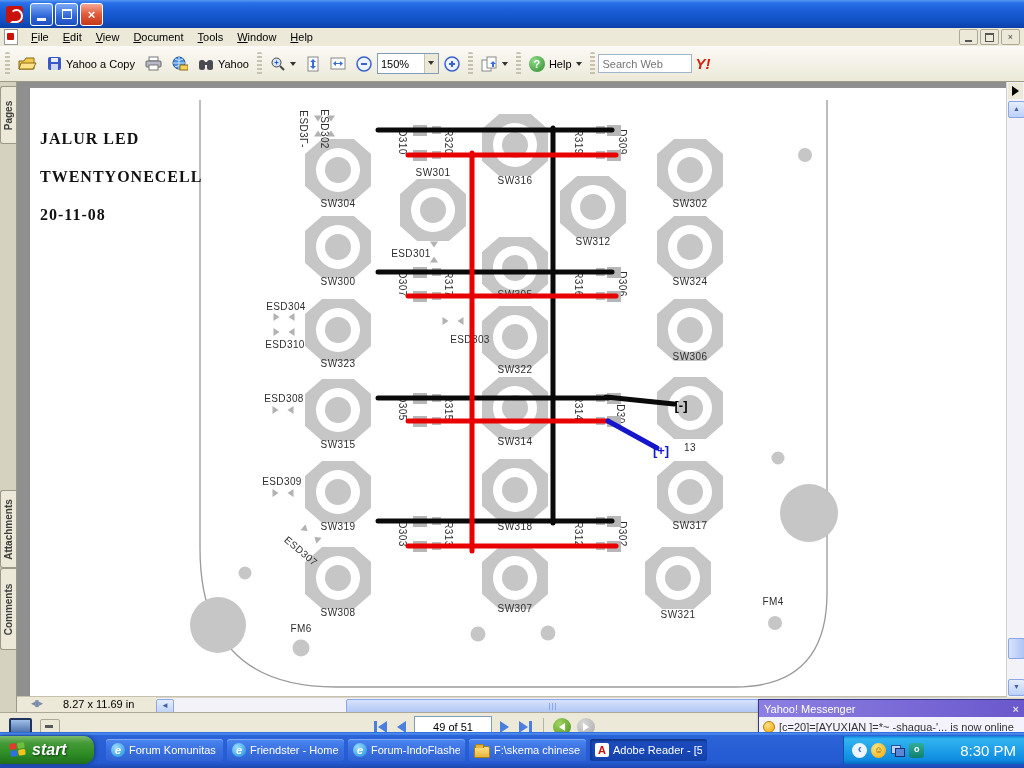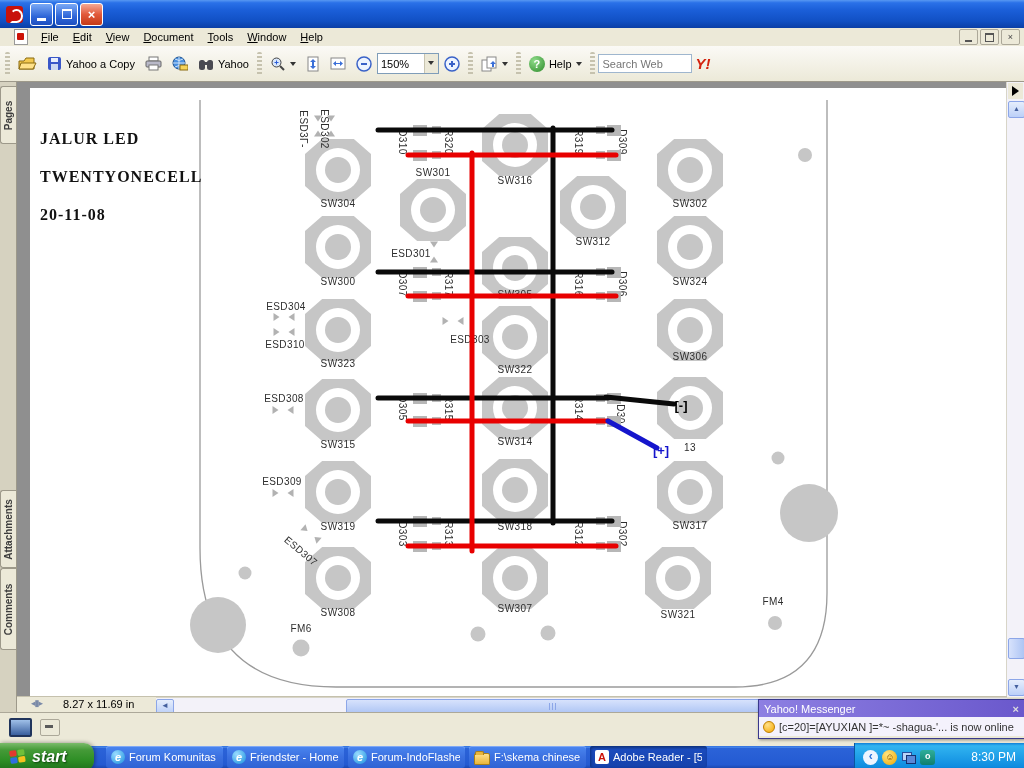--- a/index.html
+++ b/index.html
@@ -15,21 +15,21 @@
   .winbtn{width:21px;height:21px;margin-left:2px;border:1px solid #fff;border-radius:3px;flex:none;
     display:flex;align-items:center;justify-content:center;color:#fff;}
   .winbtn.min{background:linear-gradient(#7aa9f5,#2f66d8 60%,#1e4fc0);}
   .winbtn.rest{background:linear-gradient(#7aa9f5,#2f66d8 60%,#1e4fc0);}
   .winbtn.close{background:linear-gradient(#f6a894,#e1593a 50%,#c43a18);}
   .g-min{width:9px;height:3px;background:#fff;margin-top:10px;}
   .g-rest{width:8px;height:7px;border:1px solid #fff;border-top-width:2px;background:transparent;}
   .g-x{font-size:13px;font-weight:bold;line-height:1;}
   
   .menubar{position:absolute;left:0;top:28px;right:0;height:18px;background:#ece9d8;display:flex;align-items:center;
-    font-size:11px;color:#000;border-bottom:1px solid #e0dcc8;padding-left:10px;}
+    font-size:11px;color:#000;border-bottom:1px solid #e0dcc8;}
   .pdf-icon{width:12px;height:14px;background:#fff;border:1px solid #999;margin:0 6px 0 4px;position:relative;flex:none;}
   .pdf-icon::before{content:"";position:absolute;left:2px;top:3px;width:7px;height:7px;background:#cc1republic2;background:#cc1208;border-radius:1px;}
   .menu-item{padding:1px 7px;cursor:default;}
   .menu-item::first-letter{text-decoration:underline;}
   .mdi-btns{margin-left:auto;display:flex;gap:2px;padding-right:4px;}
   .mdibtn{width:17px;height:14px;background:#ece9d8;border:1px solid #aca899;border-radius:2px;
     display:flex;align-items:center;justify-content:center;color:#444;font-size:9px;line-height:1;}
   .mdibtn .bar{width:7px;height:2px;background:#555;margin-top:7px;}
   .mdibtn .box{width:7px;height:6px;border:1px solid #555;border-top-width:2px;}
   
@@ -130,21 +130,21 @@
   .roundbtn .tri.r{border-left:6px solid #fff;}
   
   .ypopup{position:absolute;left:758px;top:699px;width:265px;height:38px;border:1px solid #39398c;z-index:40;
     box-shadow:1px 1px 3px rgba(0,0,0,.4);}
   .ytitle{height:17px;background:linear-gradient(90deg,#8d7fe2,#6a58cc);color:#fff;font-size:11px;
     display:flex;align-items:center;padding:0 5px;}
   .ytitle .yx{margin-left:auto;color:#ddd;font-size:11px;font-weight:bold;}
   .ybody{height:19px;background:#f4f2fc;display:flex;align-items:center;gap:4px;padding:0 4px;font-size:11px;color:#333;white-space:nowrap;overflow:hidden;}
   .ydot{width:10px;height:10px;border-radius:50%;background:radial-gradient(circle at 35% 30%,#ffe08a,#f5a800);border:1px solid #c07f00;flex:none;}
   
-  .taskbar{position:absolute;left:0;bottom:0;right:0;height:22px;z-index:50;
+  .taskbar{position:absolute;left:0;bottom:0;right:0;height:36px;z-index:50;
     background:linear-gradient(180deg,#2662d8 0%,#4f92ef 5%,#2b63d8 10%,#245ad2 85%,#1c48b0 100%);display:flex;align-items:center;}
   .startbtn{height:28px;width:94px;flex:none;display:flex;align-items:center;gap:5px;padding-left:8px;box-sizing:border-box;
     background:linear-gradient(180deg,#7bbb6b 0%,#459a38 25%,#2f8f26 60%,#1e6f1a 100%);
     border-radius:0 10px 10px 0;box-shadow:1px 0 4px rgba(0,0,0,.4);}
   .startbtn .stext{color:#fff;font-weight:bold;font-style:italic;font-size:16px;text-shadow:1px 1px 2px #0e3d0c;}
   .taskitems{display:flex;gap:4px;margin-left:12px;flex:1;overflow:hidden;}
   .task-btn{width:117px;height:22px;flex:none;border-radius:3px;display:flex;align-items:center;gap:4px;padding:0 5px;box-sizing:border-box;
     background:linear-gradient(#4a86f0,#3b70e0 50%,#2f63d4);box-shadow:inset 0 1px 0 #7fa8f5;color:#fff;font-size:11px;}
   .task-btn.active{background:linear-gradient(#17408f,#1b4bbd 15%,#1542ab);box-shadow:inset 1px 1px 3px #0c2f7d;}
   .task-label{white-space:nowrap;overflow:hidden;}
@@ -161,21 +161,21 @@
   .tray-ic{width:15px;height:15px;display:flex;align-items:center;justify-content:center;}
   .chevron-left-icon{border-radius:50%;background:#eef5ff;color:#2a70d8;font-weight:bold;font-size:12px;}
   .chevron-left-icon::before{content:"‹";margin-top:-2px;}
   .smiley-icon{border-radius:50%;background:radial-gradient(circle at 35% 30%,#ffe680,#f0a500);color:#7a4a00;font-size:9px;font-weight:bold;}
   .smiley-icon::before{content:"☺";}
   .network-icon{position:relative;}
   .network-icon::before{content:"";position:absolute;left:1px;top:2px;width:8px;height:7px;background:#bcd4f8;border:1px solid #274f9e;}
   .network-icon::after{content:"";position:absolute;right:0px;bottom:1px;width:8px;height:7px;background:#5a88d8;border:1px solid #16306e;}
   .media-icon{background:linear-gradient(#2fae9a,#0f7f6e);border-radius:3px;color:#fff;font-size:9px;font-weight:bold;}
   .media-icon::before{content:"o";margin-top:-2px;}
-  .tray-time{color:#fff;font-size:12px;margin-left:4px;white-space:nowrap;padding-left:28px;}
+  .tray-time{color:#fff;font-size:15px;margin-left:4px;white-space:nowrap;padding-left:28px;}
   
   .ic{flex:none;display:block;}
 </style>
 </head>
 <body>
 
 <div id="app">
 
   <div class="titlebar">
     <span class="app-icon"></span>
@@ -515,20 +515,44 @@
         <div class="hbtn">◄</div>
         <div class="hthumb"></div>
       </div>
     </div>
     <div class="corner"></div>
   </div>
 
   <div class="readerbar">
     <span class="monitor-ic"></span>
     <span class="pane-btn"></span>
+    <div class="nav">
+      <span class="navbtn">
+          <span class="bar-v"></span>
+          <span class="tri l"></span>
+        </span>
+      <span class="navbtn">
+          <span class="tri l"></span>
+        </span>
+      <input class="pagebox" value="49 of 51" style="">
+      <span class="navbtn">
+          <span class="tri r"></span>
+        </span>
+      <span class="navbtn">
+          <span class="tri r"></span>
+          <span class="bar-v"></span>
+        </span>
+      <span class="navsep"></span>
+      <span class="roundbtn back">
+          <span class="tri l"></span>
+        </span>
+      <span class="roundbtn fwd">
+          <span class="tri r"></span>
+        </span>
+    </div>
   </div>
 
   <div class="ypopup">
     <div class="ytitle">
       <span>Yahoo! Messenger</span>
       <span class="yx">×</span>
     </div>
     <div class="ybody">
       <span class="ydot"></span>
       <span>[c=20]=[AYUXIAN ]=*~ -shagua-'... is now online</span>

